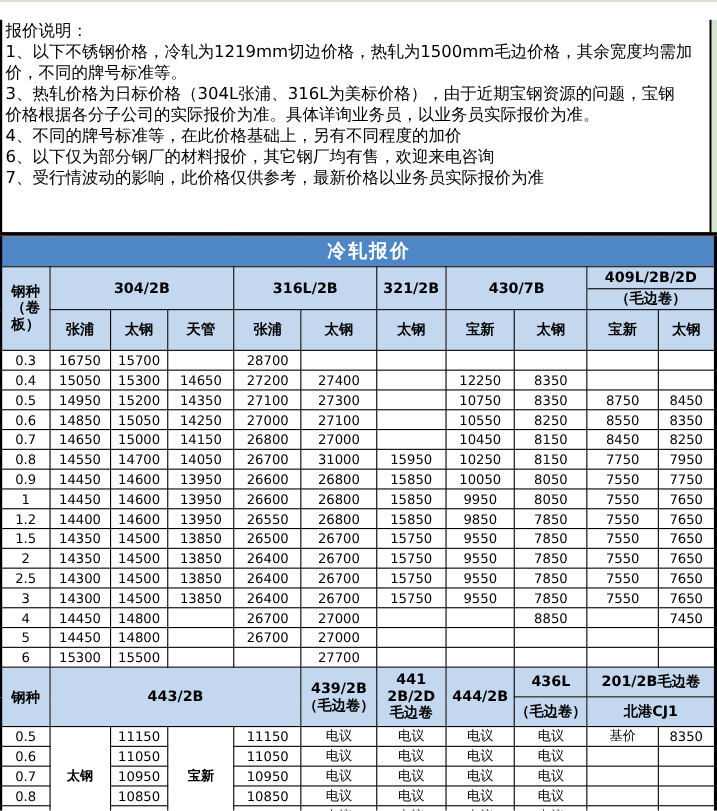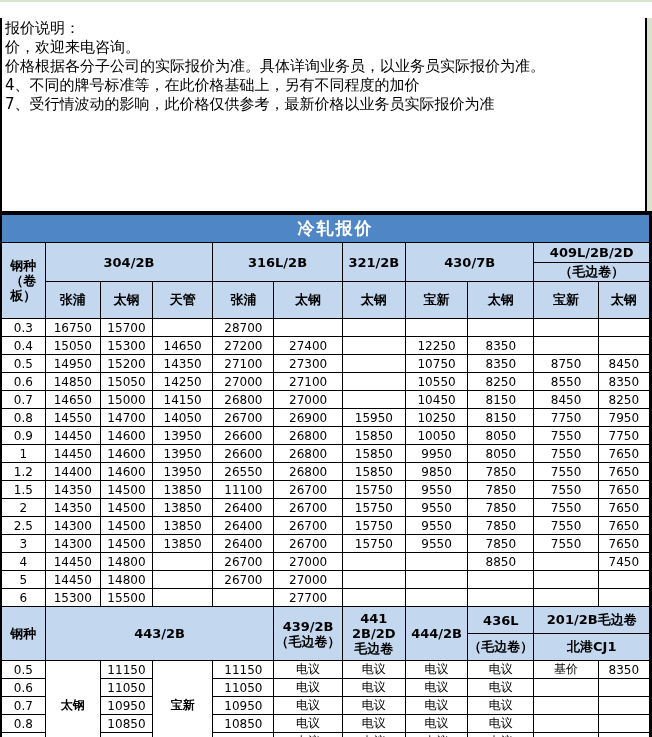--- a/index.html
+++ b/index.html
@@ -38,23 +38,26 @@
 </style>
 </head>
 <body>
 
 <div class="page">
   <div class="top-edge"></div>
 
   <div class="notes-wrap">
     <div class="notes" id="notes">
         <div class="note-line">报价说明：</div>
-        <div class="note-line">价，欢迎来电咨询。</div>
+        <div class="note-line">1、以下不锈钢价格，冷轧为1219mm切边价格，热轧为1500mm毛边价格，其余宽度均需加</div>
+        <div class="note-line">价，不同的牌号标准等。</div>
+        <div class="note-line">3、热轧价格为日标价格（304L张浦、316L为美标价格），由于近期宝钢资源的问题，宝钢</div>
         <div class="note-line">价格根据各分子公司的实际报价为准。具体详询业务员，以业务员实际报价为准。</div>
         <div class="note-line">4、不同的牌号标准等，在此价格基础上，另有不同程度的加价</div>
+        <div class="note-line">6、以下仅为部分钢厂的材料报价，其它钢厂均有售，欢迎来电咨询</div>
         <div class="note-line">7、受行情波动的影响，此价格仅供参考，最新价格以业务员实际报价为准</div>
       </div>
     <div class="edge-strip"></div>
   </div>
 
   <table class="price">
     <colgroup>
       <col style="width:44px">
         <col style="width:55px">
         <col style="width:52px">
@@ -164,21 +167,21 @@
           <td>8150</td>
           <td>8450</td>
           <td>8250</td>
         </tr>
         <tr>
           <td>0.8</td>
           <td>14550</td>
           <td>14700</td>
           <td>14050</td>
           <td>26700</td>
-          <td>26900</td>
+          <td>31000</td>
           <td>15950</td>
           <td>10250</td>
           <td>8150</td>
           <td>7750</td>
           <td>7950</td>
         </tr>
         <tr>
           <td>0.9</td>
           <td>14450</td>
           <td>14600</td>
@@ -215,21 +218,21 @@
           <td>9850</td>
           <td>7850</td>
           <td>7550</td>
           <td>7650</td>
         </tr>
         <tr>
           <td>1.5</td>
           <td>14350</td>
           <td>14500</td>
           <td>13850</td>
-          <td>11100</td>
+          <td>26500</td>
           <td>26700</td>
           <td>15750</td>
           <td>9550</td>
           <td>7850</td>
           <td>7550</td>
           <td>7650</td>
         </tr>
         <tr>
           <td>2</td>
           <td>14350</td>

